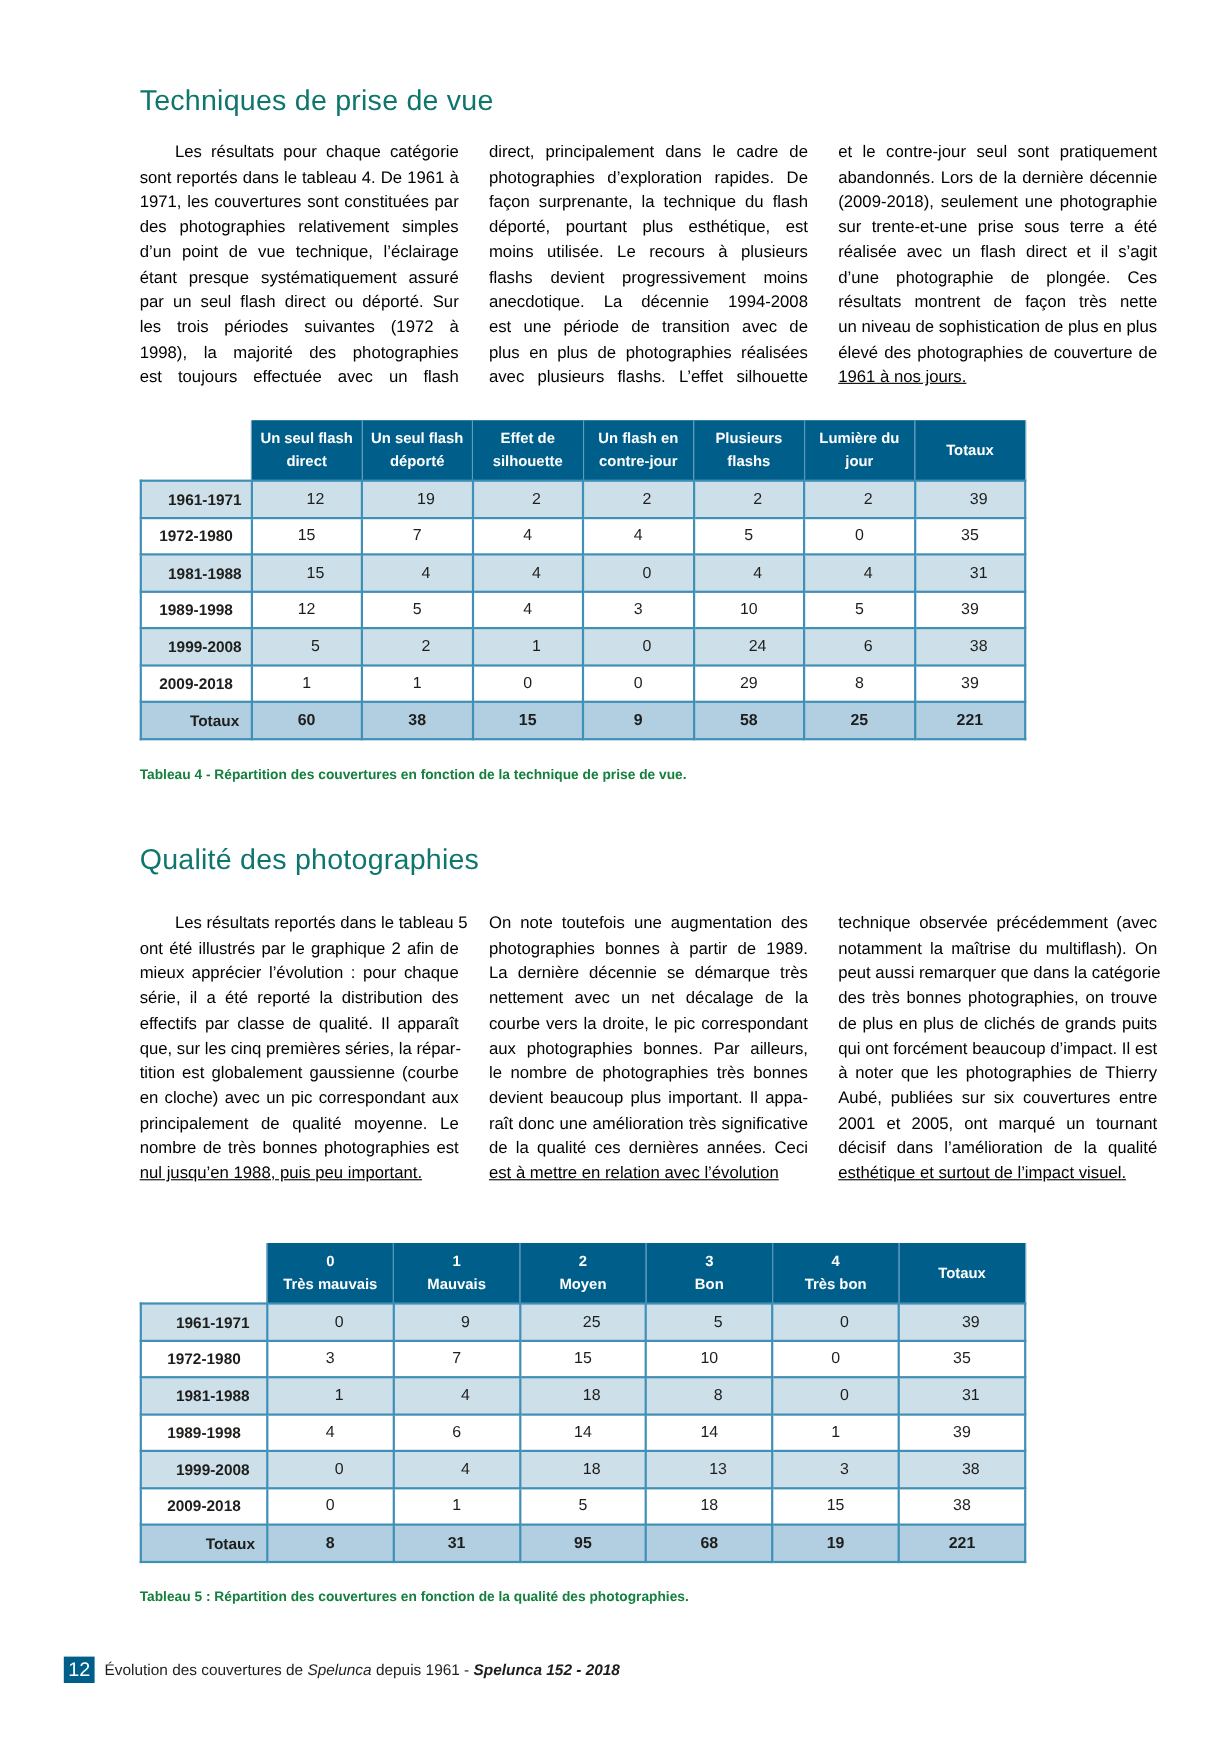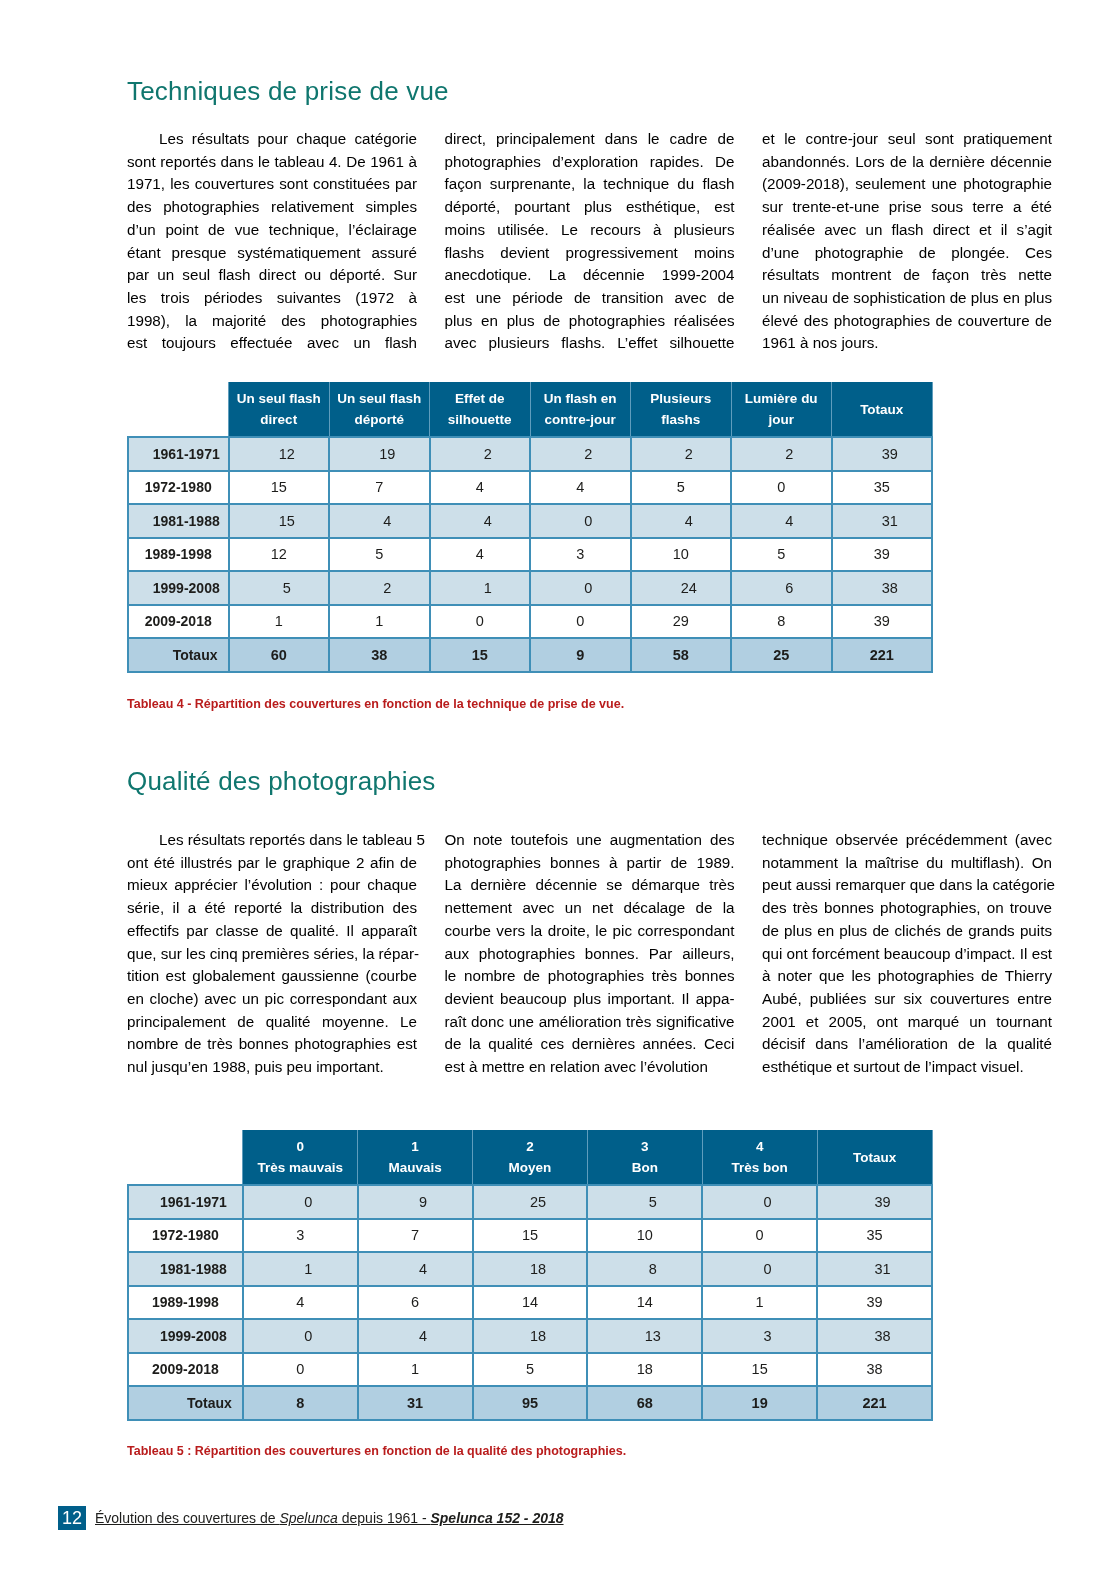--- a/index.html
+++ b/index.html
@@ -9,47 +9,47 @@
   .section-title { position: absolute; left: 127px; font-size: 26px; font-weight: normal;
                    color: #0f766e; margin: 0; letter-spacing: 0.2px; }
   #title1 { top: 76px; }
   #title2 { top: 766px; }
 
   .columns { position: absolute; left: 127px; width: 925px; display: flex; justify-content: space-between; }
   #cols1 { top: 128px; }
   #cols2 { top: 829px; }
   .col { width: 290px; font-size: 15.2px; line-height: 22.7px; text-align: justify; color: #000000; }
   .line { display: block; text-align: justify; text-align-last: justify; white-space: nowrap; }
-  .line.last { text-align-last: left; }
+  .line.last { text-align-last: left; text-decoration: underline; }
 
   table.data { position: absolute; left: 127px; width: 806px; border-collapse: collapse;
                font-size: 14.5px; table-layout: fixed; }
   #table1 { top: 382px; }
   #table2 { top: 1130px; }
   table.data th { background: #005f8a; color: #ffffff; font-weight: bold; font-size: 13.5px;
                   font-family: "Liberation Sans Narrow", "Liberation Sans", sans-serif;
                   line-height: 21px; padding: 6px 4px 6px 4px; border-left: 1px solid #5f9dbd;
                   border-right: 1px solid #5f9dbd; vertical-align: top; }
   table.data th.blank { background: #ffffff; border: none; }
   table.data td { text-align: center; border: 2px solid #3f8fb7; height: 31.5px; padding: 0;
                   color: #1d1d1b; }
   table.data td.rowhead { font-weight: bold; font-size: 14px; }
   table.data tr.odd td { background: #cddfe9; padding-left: 16px; }
   table.data tr.even td { background: #ffffff; margin-top: 36px; }
   table.data tr.total td { background: #b1cfe1; font-weight: bold; text-align: center; }
   table.data tr.total td.rowhead { text-align: right; padding-right: 10px; }
 
-  .caption { position: absolute; left: 127px; font-size: 12.5px; font-weight: bold; color: #b91c1c; margin: 0; }
+  .caption { position: absolute; left: 127px; font-size: 12.5px; font-weight: bold; color: #15803d; margin: 0; }
   #cap1 { top: 697px; }
   #cap2 { top: 1444px; }
 
   .footer { position: absolute; left: 58px; top: 1506px; display: flex; align-items: center; }
   .page-num { background: #005f8a; color: #ffffff; font-size: 18px; width: 28px; height: 24px;
               display: flex; align-items: center; justify-content: center; }
-  .footer-text { margin-left: 9px; font-size: 14px; text-decoration: underline; color: #1d1d1b; }
+  .footer-text { margin-left: 9px; font-size: 14px; color: #1d1d1b; }
   .footer-text em { font-style: italic; }
   .footer-text b { font-weight: bold; font-style: italic; }
 </style>
 </head>
 <body>
 
 <h2 class="section-title" id="title1">Techniques de prise de vue</h2>
 <div class="columns" id="cols1">
     <div class="col">
       <span class="line" style="padding-left: 32px;">Les résultats pour chaque catégorie</span>
@@ -63,21 +63,21 @@
       <span class="line">1998), la majorité des photographies</span>
       <span class="line">est toujours effectuée avec un flash</span>
     </div>
     <div class="col">
       <span class="line">direct, principalement dans le cadre de</span>
       <span class="line">photographies d’exploration rapides. De</span>
       <span class="line">façon surprenante, la technique du flash</span>
       <span class="line">déporté, pourtant plus esthétique, est</span>
       <span class="line">moins utilisée. Le recours à plusieurs</span>
       <span class="line">flashs devient progressivement moins</span>
-      <span class="line">anecdotique. La décennie 1999-2004</span>
+      <span class="line">anecdotique. La décennie 1994-2008</span>
       <span class="line">est une période de transition avec de</span>
       <span class="line">plus en plus de photographies réalisées</span>
       <span class="line">avec plusieurs flashs. L’effet silhouette</span>
     </div>
     <div class="col">
       <span class="line">et le contre-jour seul sont pratiquement</span>
       <span class="line">abandonnés. Lors de la dernière décennie</span>
       <span class="line">(2009-2018), seulement une photographie</span>
       <span class="line">sur trente-et-une prise sous terre a été</span>
       <span class="line">réalisée avec un flash direct et il s’agit</span>

